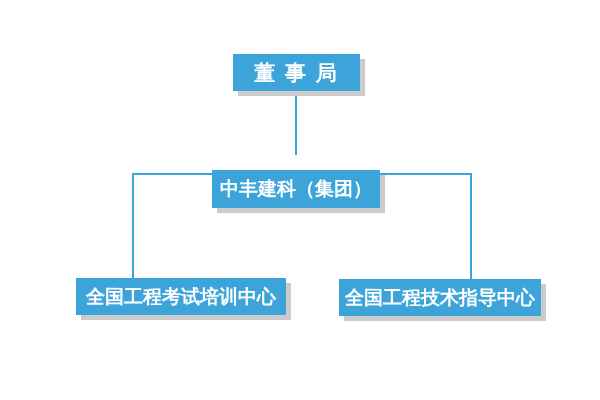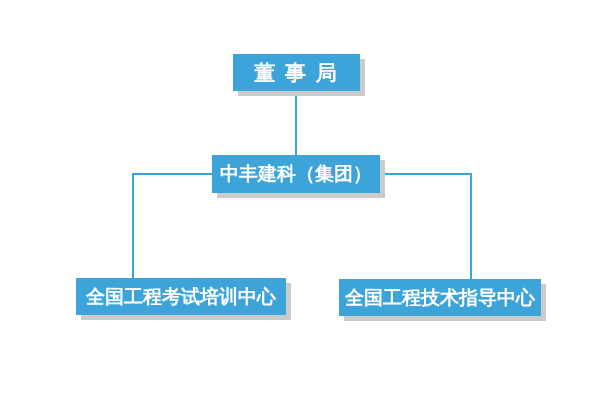--- a/index.html
+++ b/index.html
@@ -21,21 +21,21 @@
     color: var(--node-text, #ffffff);
     font-weight: bold;
     white-space: nowrap;
     box-shadow: 5px 5px 0 var(--node-shadow, #cbcbcb);
   }
   .connector {
     position: absolute;
     background: var(--connector, #3DA4DA);
   }
   #node-board    { left: 233px; top: 54px;  width: 127px; height: 37px; font-size: 21px; letter-spacing: 2px; }
-  #node-group    { left: 212px; top: 155px; width: 168px; height: 38px; font-size: 19px; }
+  #node-group    { left: 212px; top: 170px; width: 168px; height: 38px; font-size: 19px; }
   #node-training { left: 45px;  top: 278px; width: 210px; height: 37px; font-size: 19px; margin-left: 31px; }
   #node-guidance { left: 339px; top: 279px; width: 202px; height: 37px; font-size: 19px; }
 
   #edge-board-group { left: 295px; top: 91px;  width: 2px;  height: 64px; }
   #edge-left-h      { left: 132px; top: 173px; width: 81px; height: 2px; }
   #edge-left-v      { left: 132px; top: 173px; width: 2px;  height: 105px; }
   #edge-right-h     { left: 380px; top: 173px; width: 91px; height: 2px; }
   #edge-right-v     { left: 470px; top: 173px; width: 2px;  height: 106px; }
 </style>
 </head>

